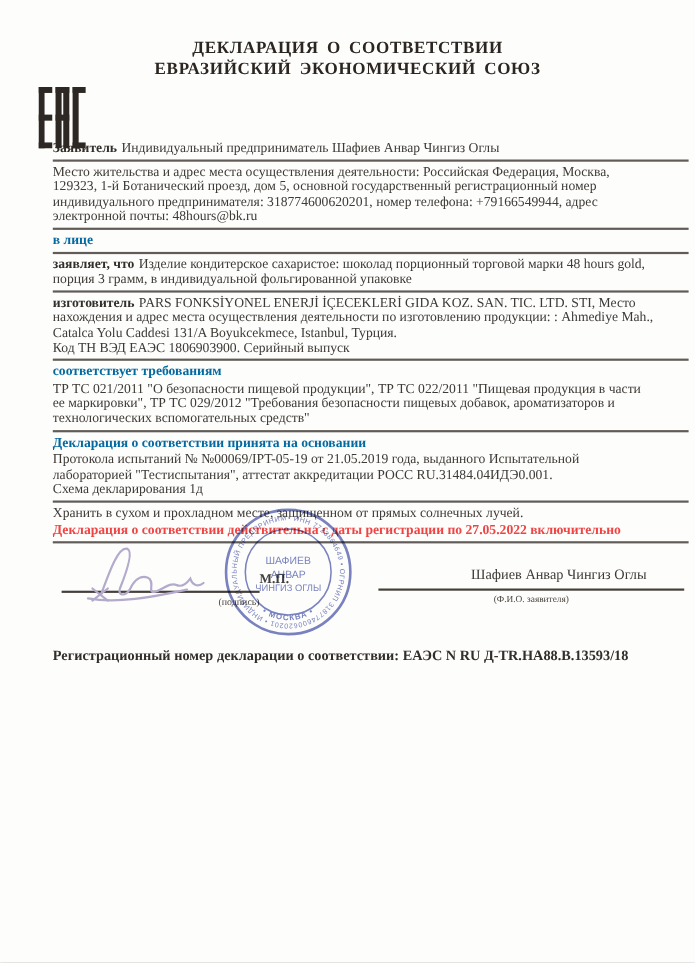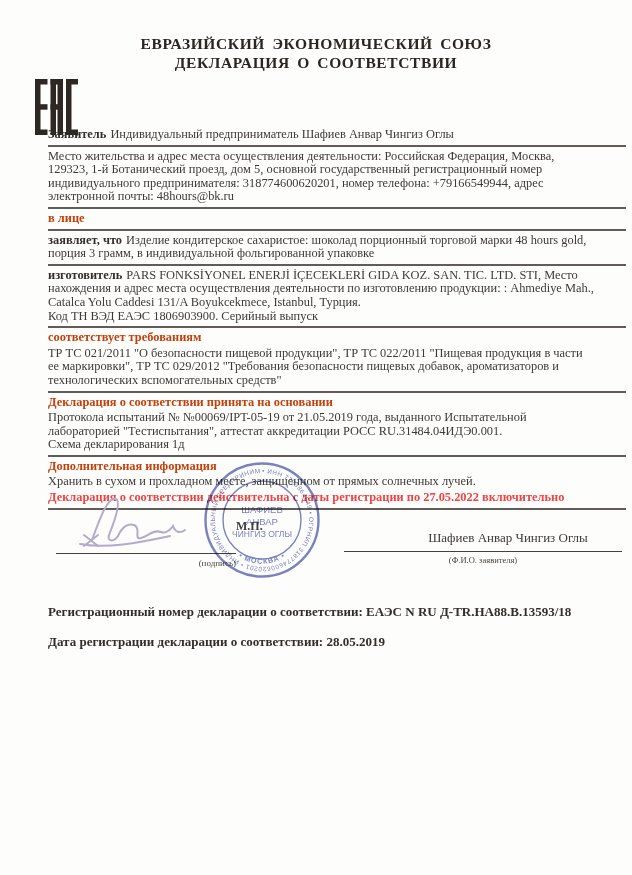--- a/index.html
+++ b/index.html
@@ -22,21 +22,21 @@
     letter-spacing:.6px;
     word-spacing:3px;
     color:#2b2622;
   }
   .eac{position:absolute;left:35px;top:79px;}
   .content{margin:0 6px 0 48px;font-size:12.4px;line-height:13.6px;}
   .pre{white-space:pre-line;}
   p{margin:0;}
   .row-applicant{margin-top:56px;}
   b.lbl{color:#322e2a;margin-right:4px;}
-  .hdr{font-weight:bold;color:#c2410c;margin-top:3px;margin-bottom:2px;}
+  .hdr{font-weight:bold;color:#0369a1;margin-top:3px;margin-bottom:2px;}
   .rule{height:2px;background:#45403a;opacity:.85;margin-top:3px;margin-bottom:3px;}
   .para{margin-top:2px;margin-bottom:1px;}
   .validity{font-weight:bold;color:#ef4444;margin-top:2px;}
   .sig-block{position:relative;height:66px;}
   .sig-line-left{position:absolute;left:8px;top:40px;width:180px;height:1.5px;background:#45403a;}
   .sig-caption-left{position:absolute;left:8px;top:44px;width:180px;text-align:right;font-size:9px;color:#4a453f;}
   .fio-name{position:absolute;left:300px;top:18px;width:320px;text-align:center;font-size:13px;color:#3e3a36;}
   .sig-line-right{position:absolute;left:296px;top:38px;width:278px;height:1.5px;background:#45403a;}
   .sig-caption-right{position:absolute;left:300px;top:41px;width:270px;text-align:center;font-size:8.5px;color:#4a453f;}
   .mp-label{position:absolute;left:236px;top:519px;font-size:12px;font-weight:bold;color:#404040;z-index:1;}
@@ -45,22 +45,22 @@
   .footer{margin-left:48px;font-weight:bold;color:#322e2a;font-size:13px;}
   .reg-number{margin-top:25px;}
   .reg-date{margin-top:14px;}
 </style>
 </head>
 <body>
 
 <div class="doc">
 
   <div class="title">
+    <div>ДЕКЛАРАЦИЯ О СООТВЕТСТВИИ</div>
     <div>ЕВРАЗИЙСКИЙ ЭКОНОМИЧЕСКИЙ СОЮЗ</div>
-    <div>ДЕКЛАРАЦИЯ О СООТВЕТСТВИИ</div>
   </div>
 
   <svg class="eac" width="43" height="56" viewBox="0 0 43 56">
     <g fill="#2e2824">
       <rect x="0" y="0" width="5.5" height="56"></rect>
       <rect x="0" y="0" width="12.5" height="5.5"></rect>
       <rect x="0" y="25.2" width="12.5" height="5.5"></rect>
       <rect x="0" y="50.5" width="12.5" height="5.5"></rect>
       <rect x="15.5" y="0" width="5.5" height="56"></rect>
       <rect x="22.5" y="0" width="5.5" height="56"></rect>
@@ -101,21 +101,20 @@
 ее маркировки", ТР ТС 029/2012 "Требования безопасности пищевых добавок, ароматизаторов и
 технологических вспомогательных средств"</p>
     <div class="rule"></div>
 
     <p class="hdr">Декларация о соответствии принята на основании</p>
     <p class="para pre">Протокола испытаний № №00069/IPT-05-19 от 21.05.2019 года, выданного Испытательной
 лабораторией "Тестиспытания", аттестат аккредитации РОСС RU.31484.04ИДЭ0.001.
 Схема декларирования 1д</p>
     <div class="rule"></div>
 
-    <p class="hdr">Дополнительная информация</p>
     <p class="para">Хранить в сухом и прохладном месте, защищенном от прямых солнечных лучей.</p>
 
     <p class="validity">Декларация о соответствии действительна с даты регистрации по 27.05.2022 включительно</p>
     <div class="rule"></div>
 
     <div class="sig-block">
       <div class="sig-line-left"></div>
       <div class="sig-caption-left">(подпись)</div>
       <div class="fio-name">Шафиев Анвар Чингиз Оглы</div>
       <div class="sig-line-right"></div>
@@ -152,16 +151,15 @@
     </text>
     <g font-family="Liberation Sans, sans-serif" fill="#5c68b4" text-anchor="middle">
       <text x="60" y="53" font-size="9.5">ШАФИЕВ</text>
       <text x="60" y="65" font-size="9.5">АНВАР</text>
       <text x="60" y="77" font-size="8.5">ЧИНГИЗ ОГЛЫ</text>
     </g>
   </svg>
 
   <div class="footer">
     <p class="reg-number">Регистрационный номер декларации о соответствии: ЕАЭС N RU Д-TR.НА88.В.13593/18</p>
-    <p class="reg-date">Дата регистрации декларации о соответствии: 28.05.2019</p>
   </div>
 
 </div>
 
 </body></html>

